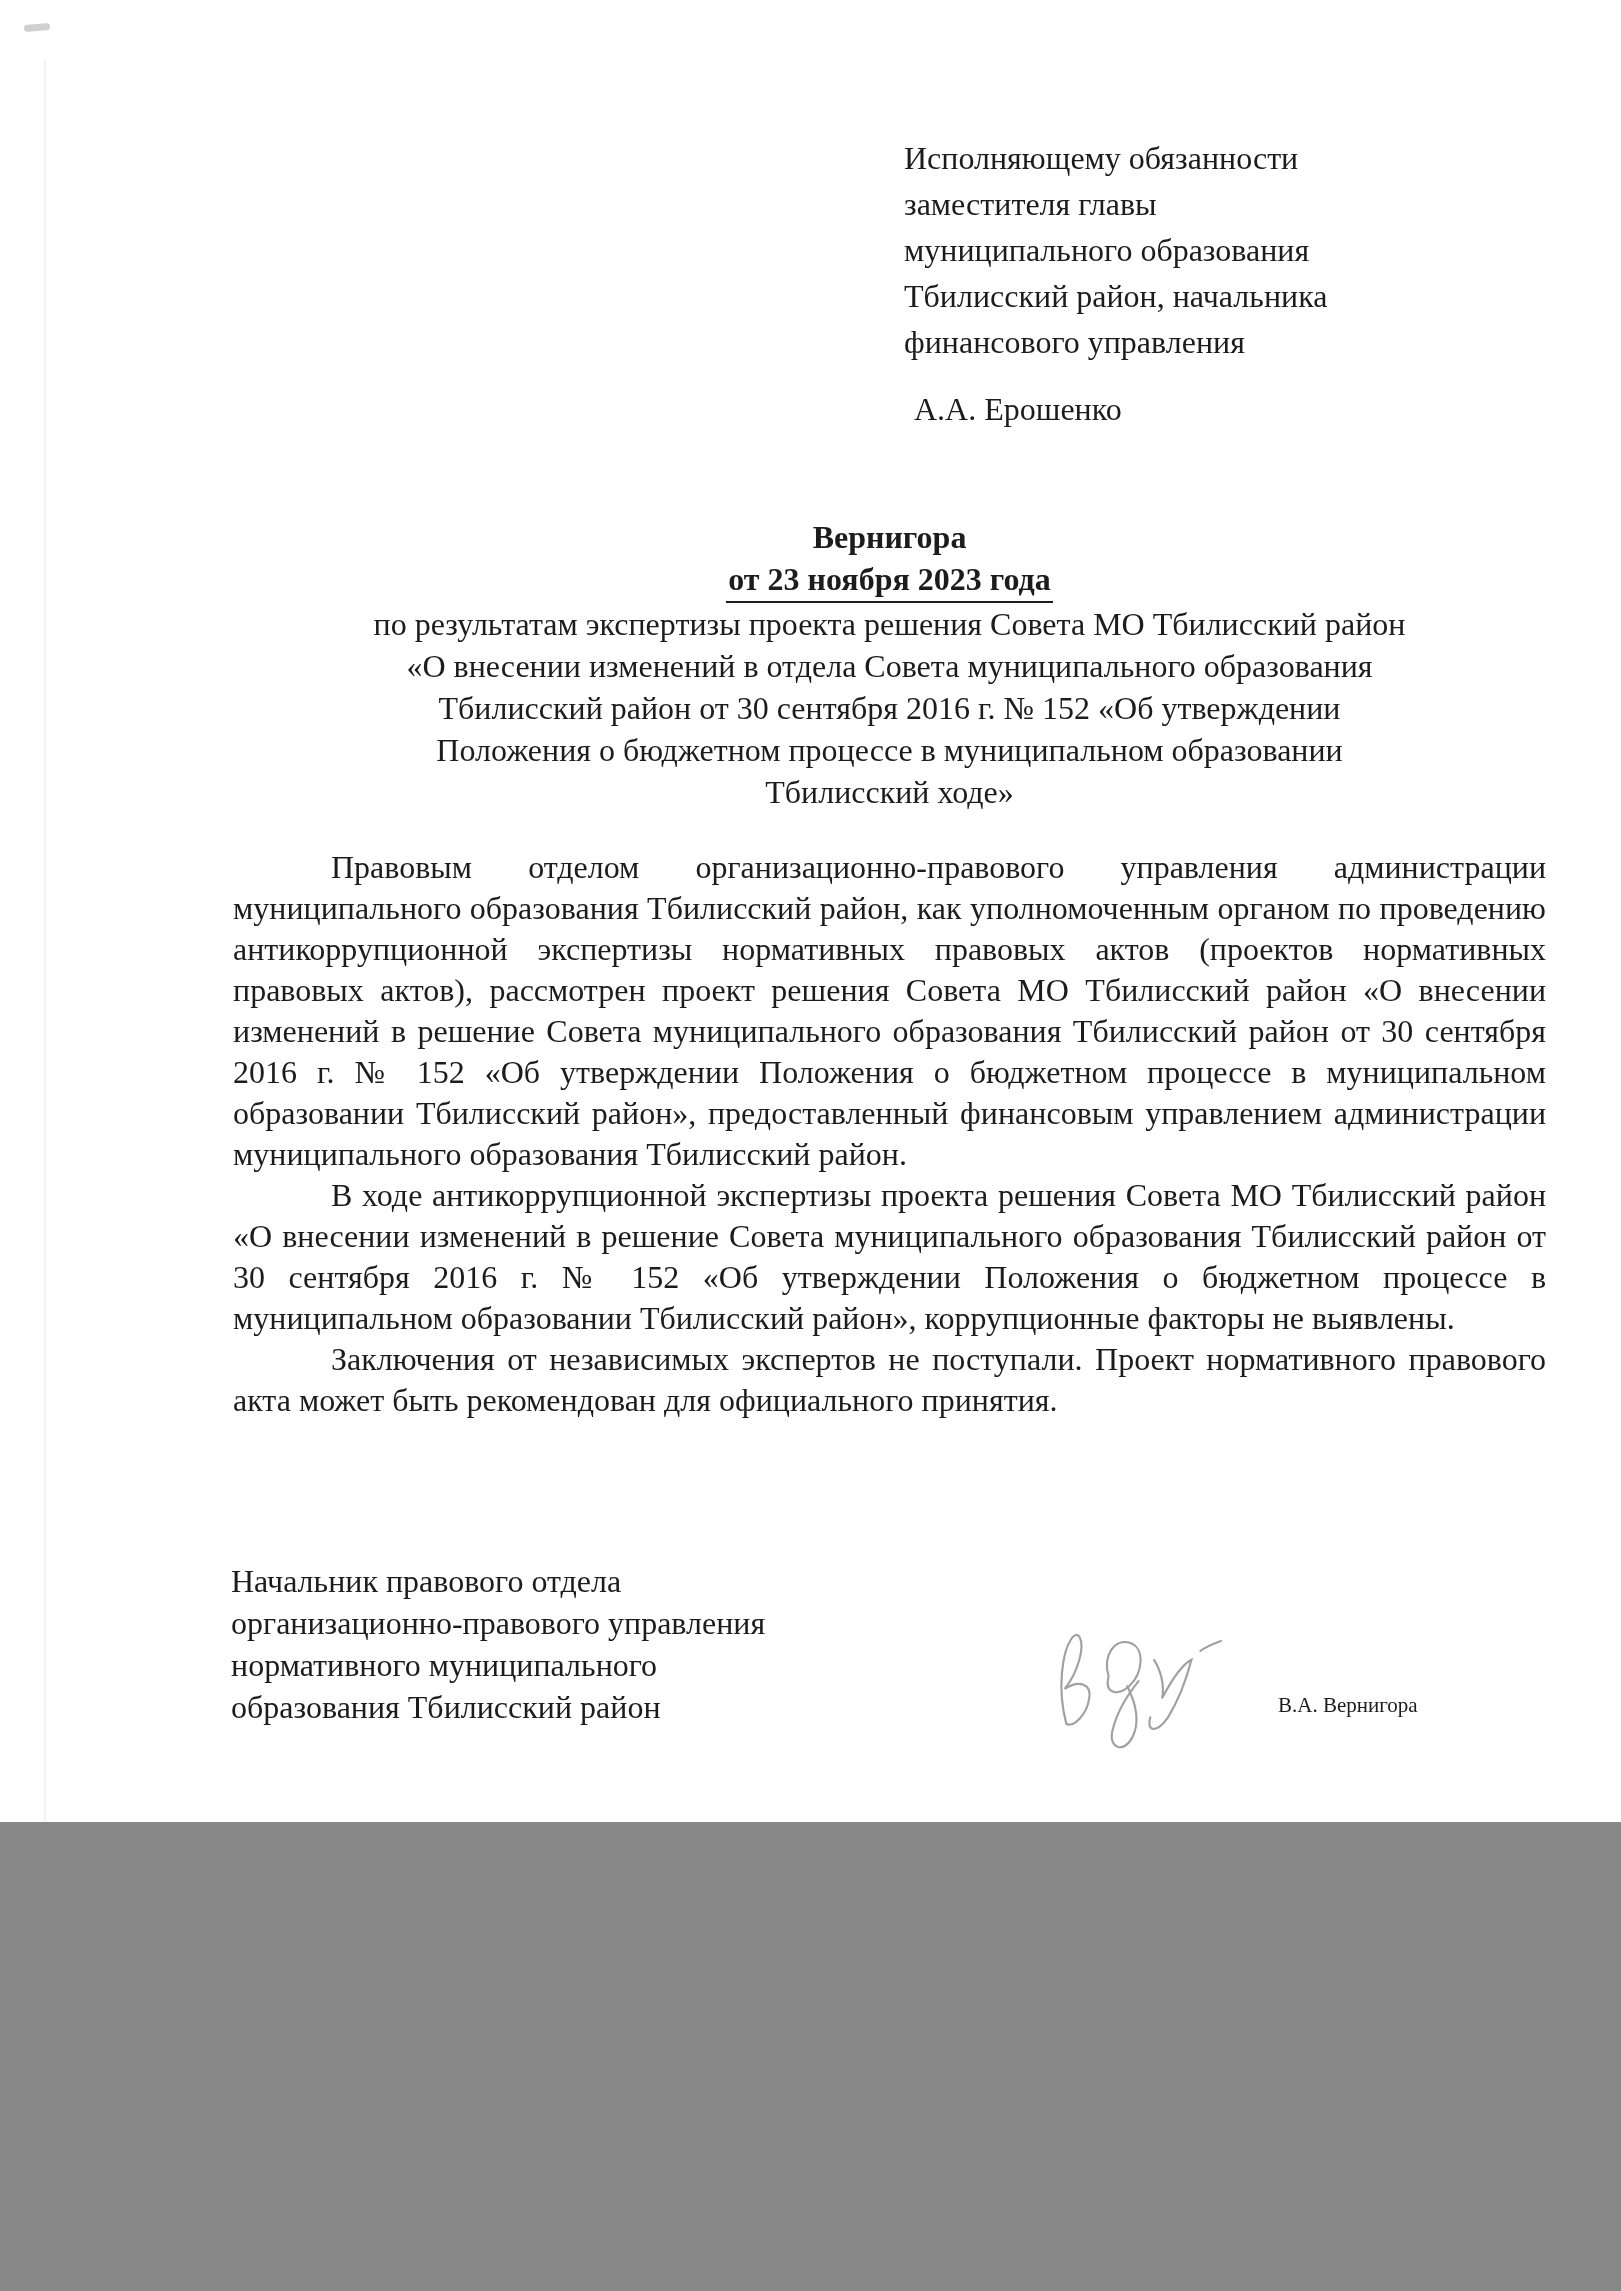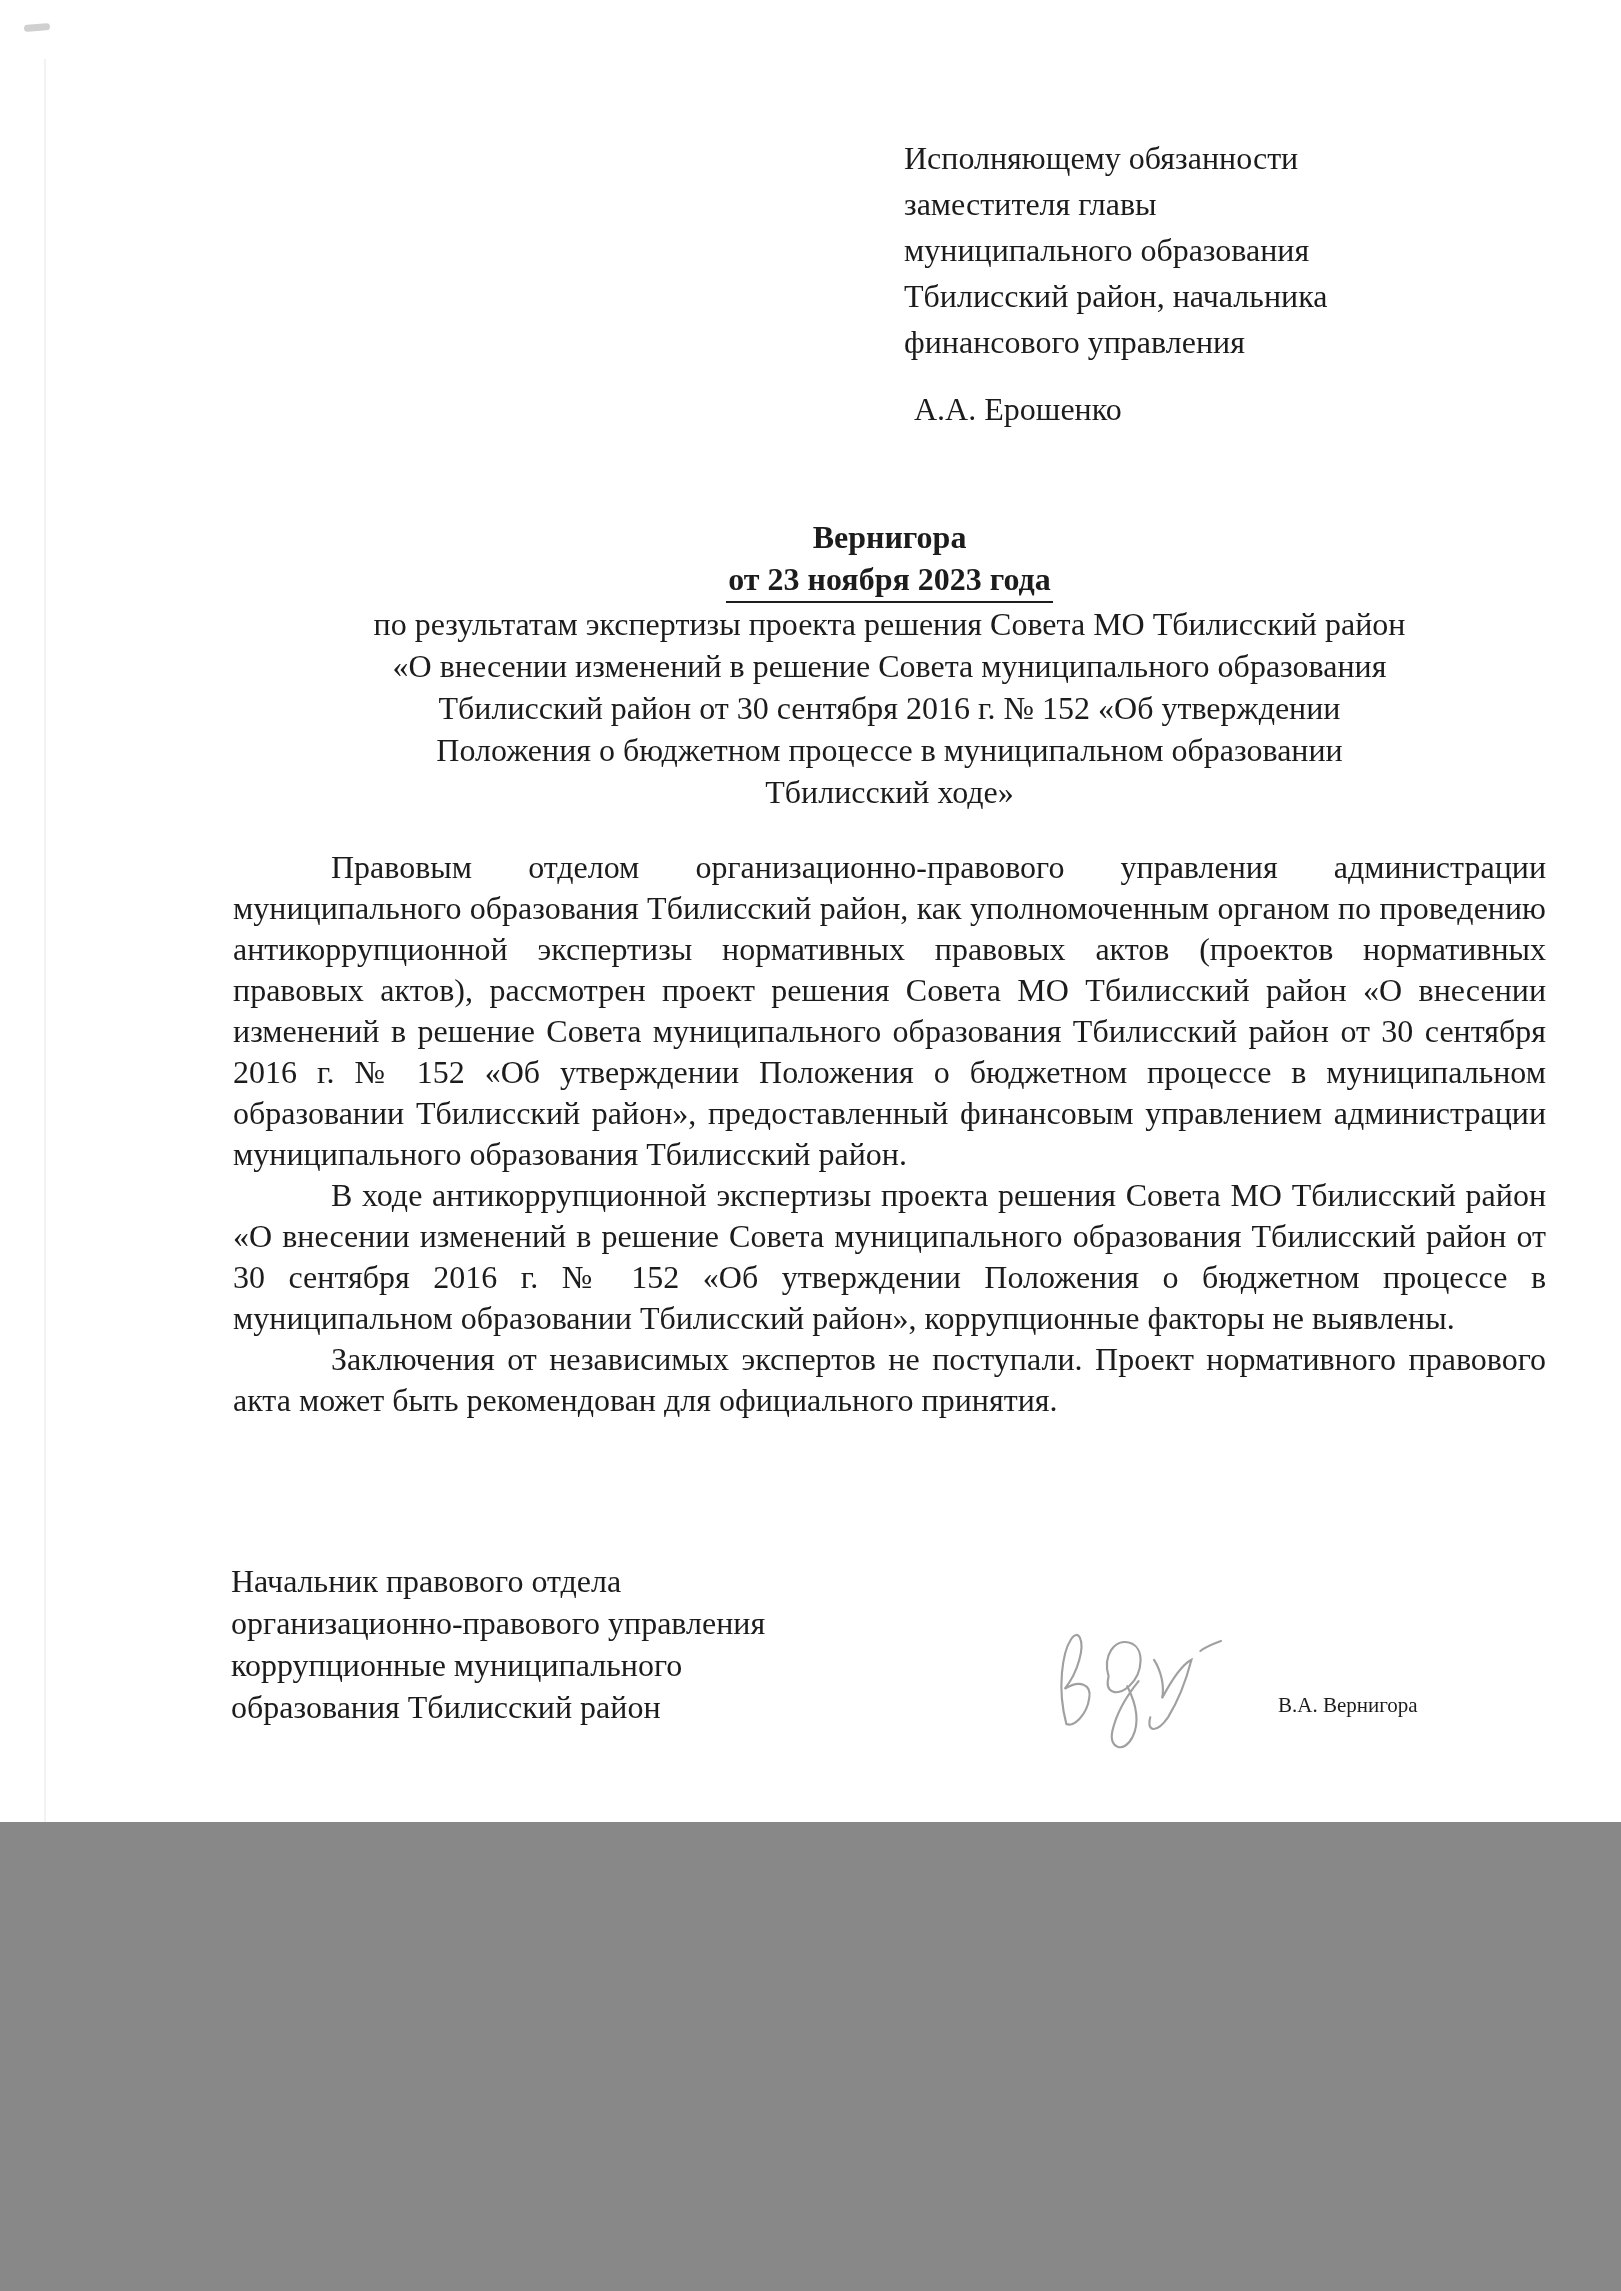--- a/index.html
+++ b/index.html
@@ -116,36 +116,36 @@
     <span class="line">Тбилисский район, начальника</span>
     <span class="line">финансового управления</span>
   </div>
 
   <div class="addressee-name">А.А. Ерошенко</div>
 
   <div class="heading">
     <span class="line bold">Вернигора</span>
     <span class="line"><span class="bold underline">от 23 ноября 2023 года</span></span>
     <span class="line">по результатам экспертизы проекта решения Совета МО Тбилисский район</span>
-    <span class="line">«О внесении изменений в решение Совета муниципального образования</span>
+    <span class="line">«О внесении изменений в отдела Совета муниципального образования</span>
     <span class="line">Тбилисский район от 30 сентября 2016 г. № 152 «Об утверждении</span>
     <span class="line">Положения о бюджетном процессе в муниципальном образовании</span>
     <span class="line">Тбилисский ходе»</span>
   </div>
 
   <div class="body-text">
     <p>Правовым отделом организационно-правового управления администрации муниципального образования Тбилисский район, как уполномоченным органом по проведению антикоррупционной экспертизы нормативных правовых актов (проектов нормативных правовых актов), рассмотрен проект решения Совета МО Тбилисский район «О внесении изменений в решение Совета муниципального образования Тбилисский район от 30 сентября 2016 г. № 152 «Об утверждении Положения о бюджетном процессе в муниципальном образовании Тбилисский район», предоставленный финансовым управлением администрации муниципального образования Тбилисский район.</p>
     <p>В ходе антикоррупционной экспертизы проекта решения Совета МО Тбилисский район «О внесении изменений в решение Совета муниципального образования Тбилисский район от 30 сентября 2016 г. № 152 «Об утверждении Положения о бюджетном процессе в муниципальном образовании Тбилисский район», коррупционные факторы не выявлены.</p>
     <p>Заключения от независимых экспертов не поступали. Проект нормативного правового акта может быть рекомендован для официального принятия.</p>
   </div>
 
   <div class="sig-position">
     <span class="line">Начальник правового отдела</span>
     <span class="line">организационно-правового управления</span>
-    <span class="line">коррупционные муниципального</span>
+    <span class="line">нормативного муниципального</span>
     <span class="line">образования Тбилисский район</span>
   </div>
 
   <svg class="sig-scribble" viewBox="0 0 230 150" xmlns="http://www.w3.org/2000/svg">
     <g fill="none" stroke="#909090" stroke-width="2.2" stroke-linecap="round" opacity="0.85">
       <path d="M22,108 C16,70 26,34 36,22 C44,12 50,24 42,44 C37,57 30,66 24,72 C40,64 52,70 48,84 C44,100 30,112 22,108"></path>
       <path d="M70,64 C66,42 80,26 95,32 C110,38 106,64 90,76 C76,86 64,80 70,64"></path>
       <path d="M88,76 C94,92 98,112 88,128 C78,144 62,138 68,120 C74,102 86,86 100,72"></path>
       <path d="M118,52 C124,64 126,80 122,92 C134,74 146,60 156,56 C150,72 140,94 126,112 C114,126 102,126 108,110"></path>
       <path d="M166,48 C172,44 180,42 188,40"></path>

